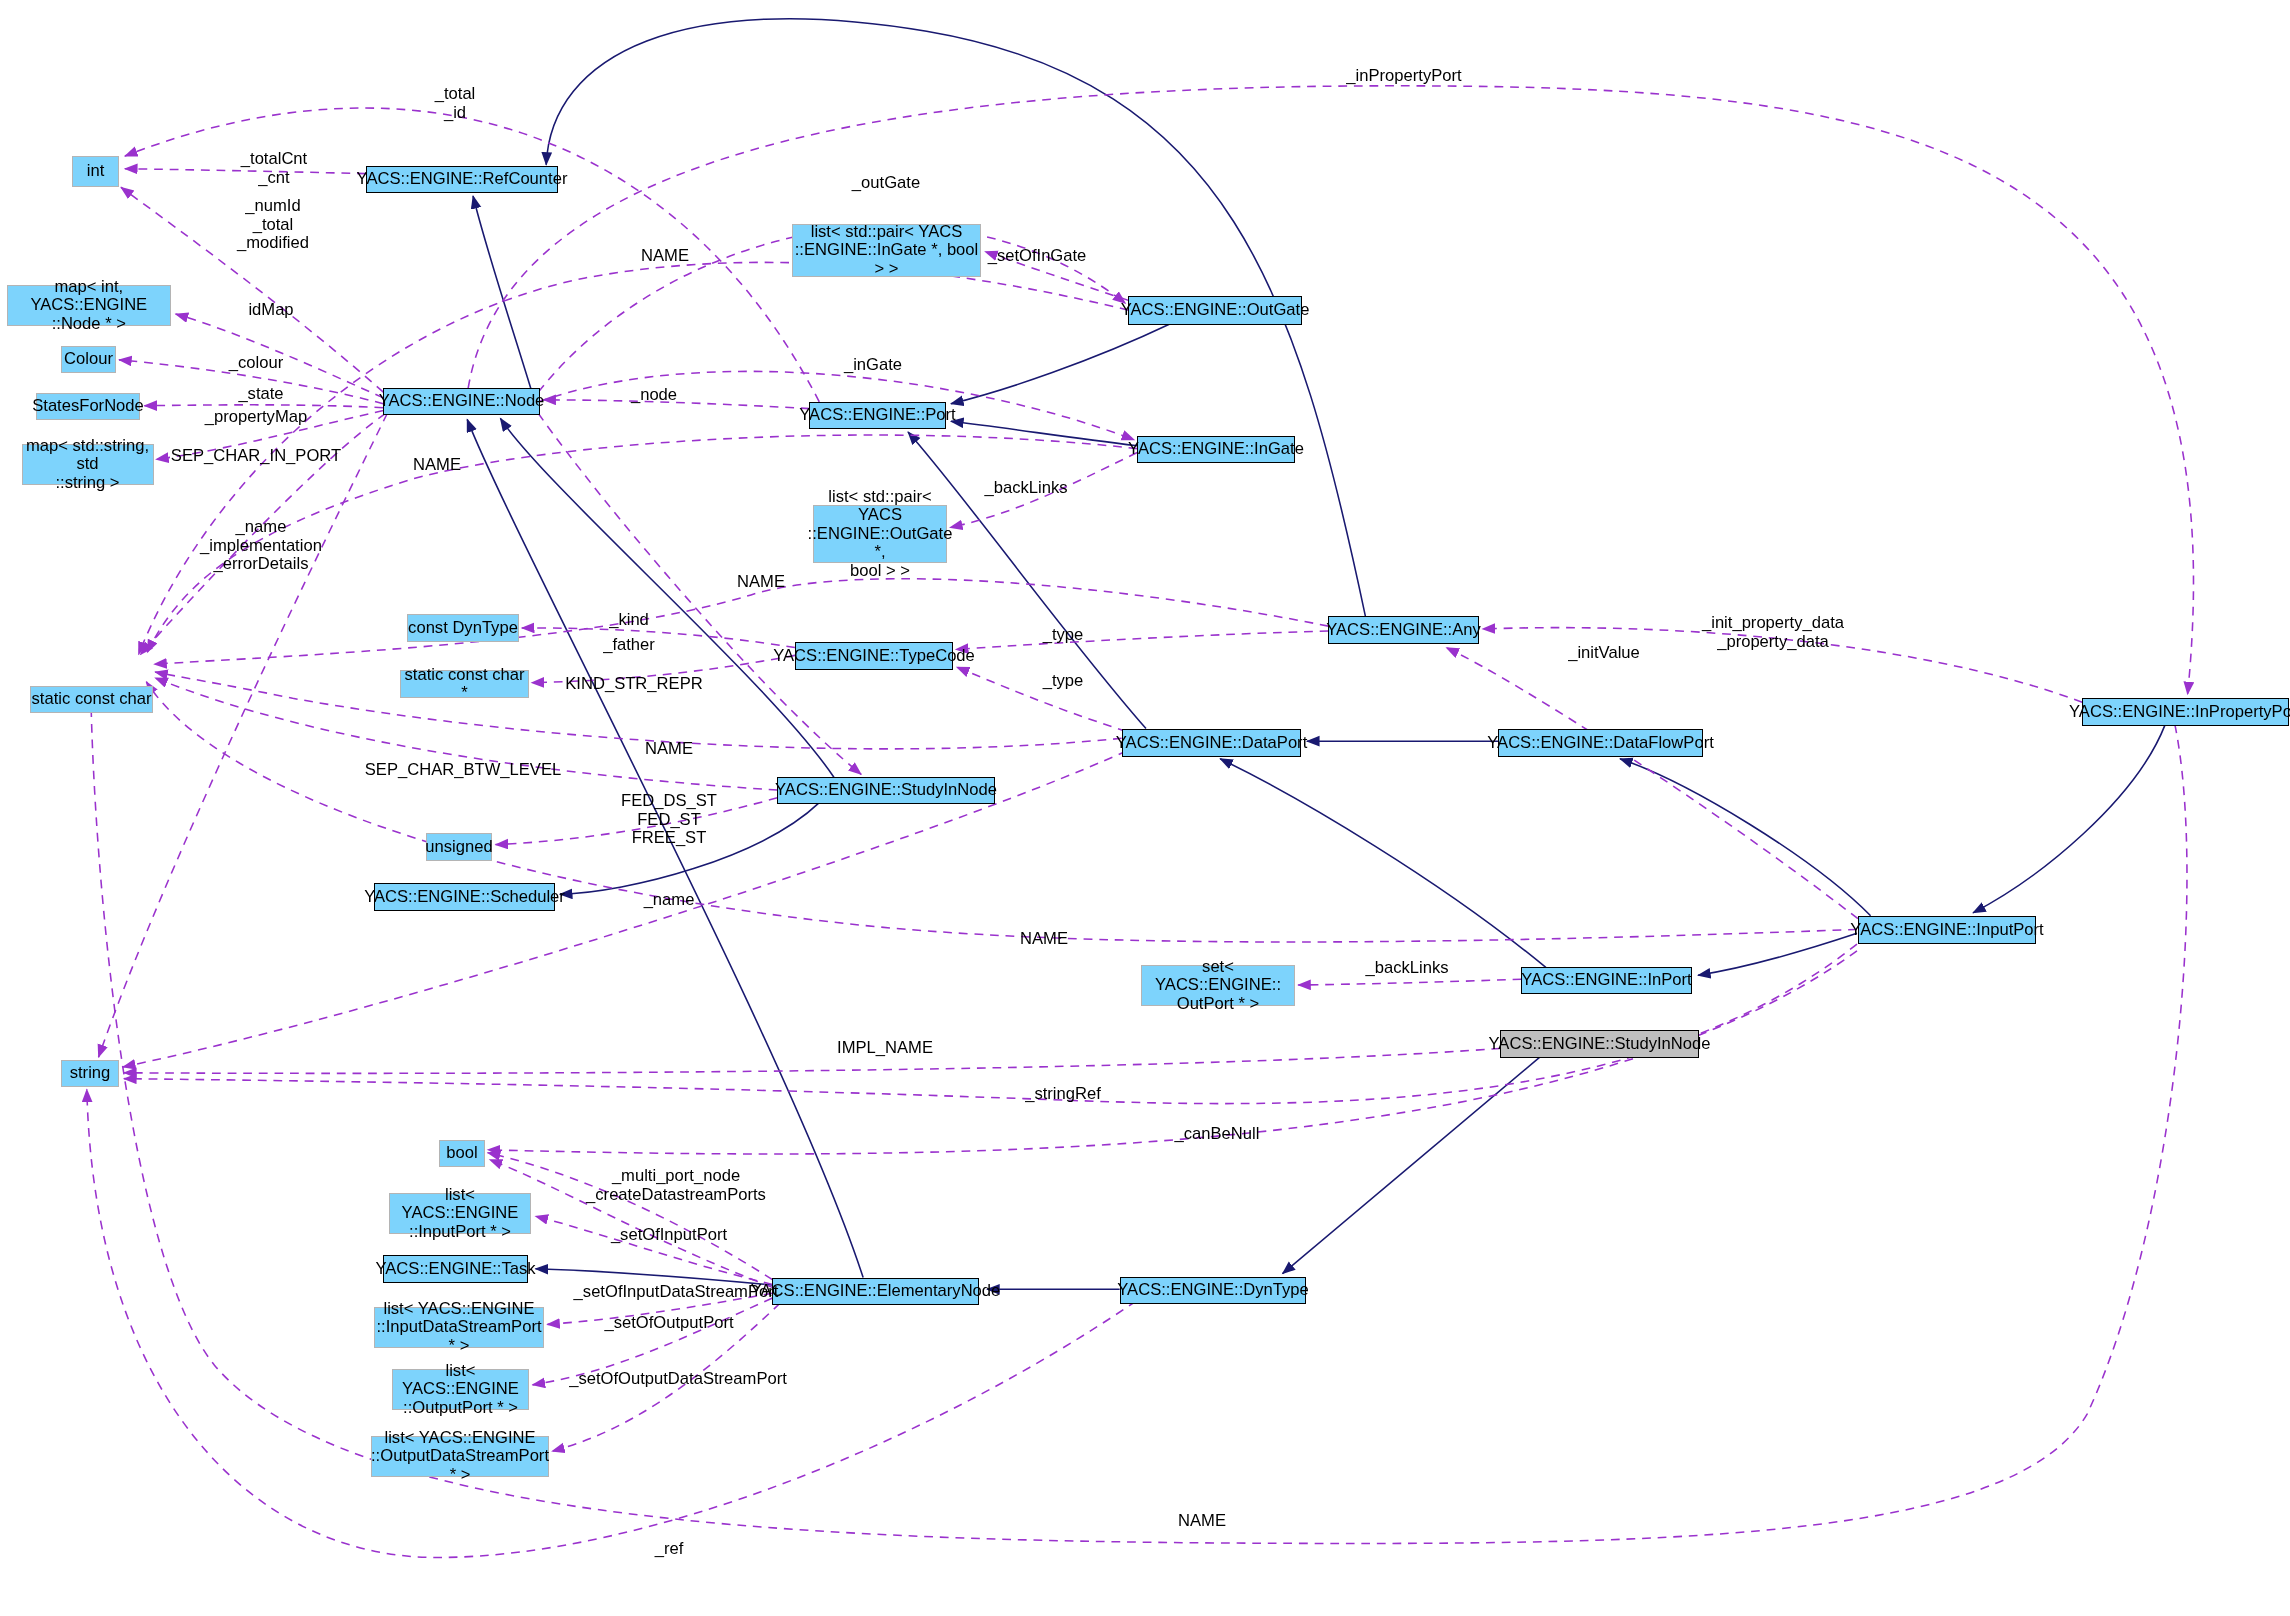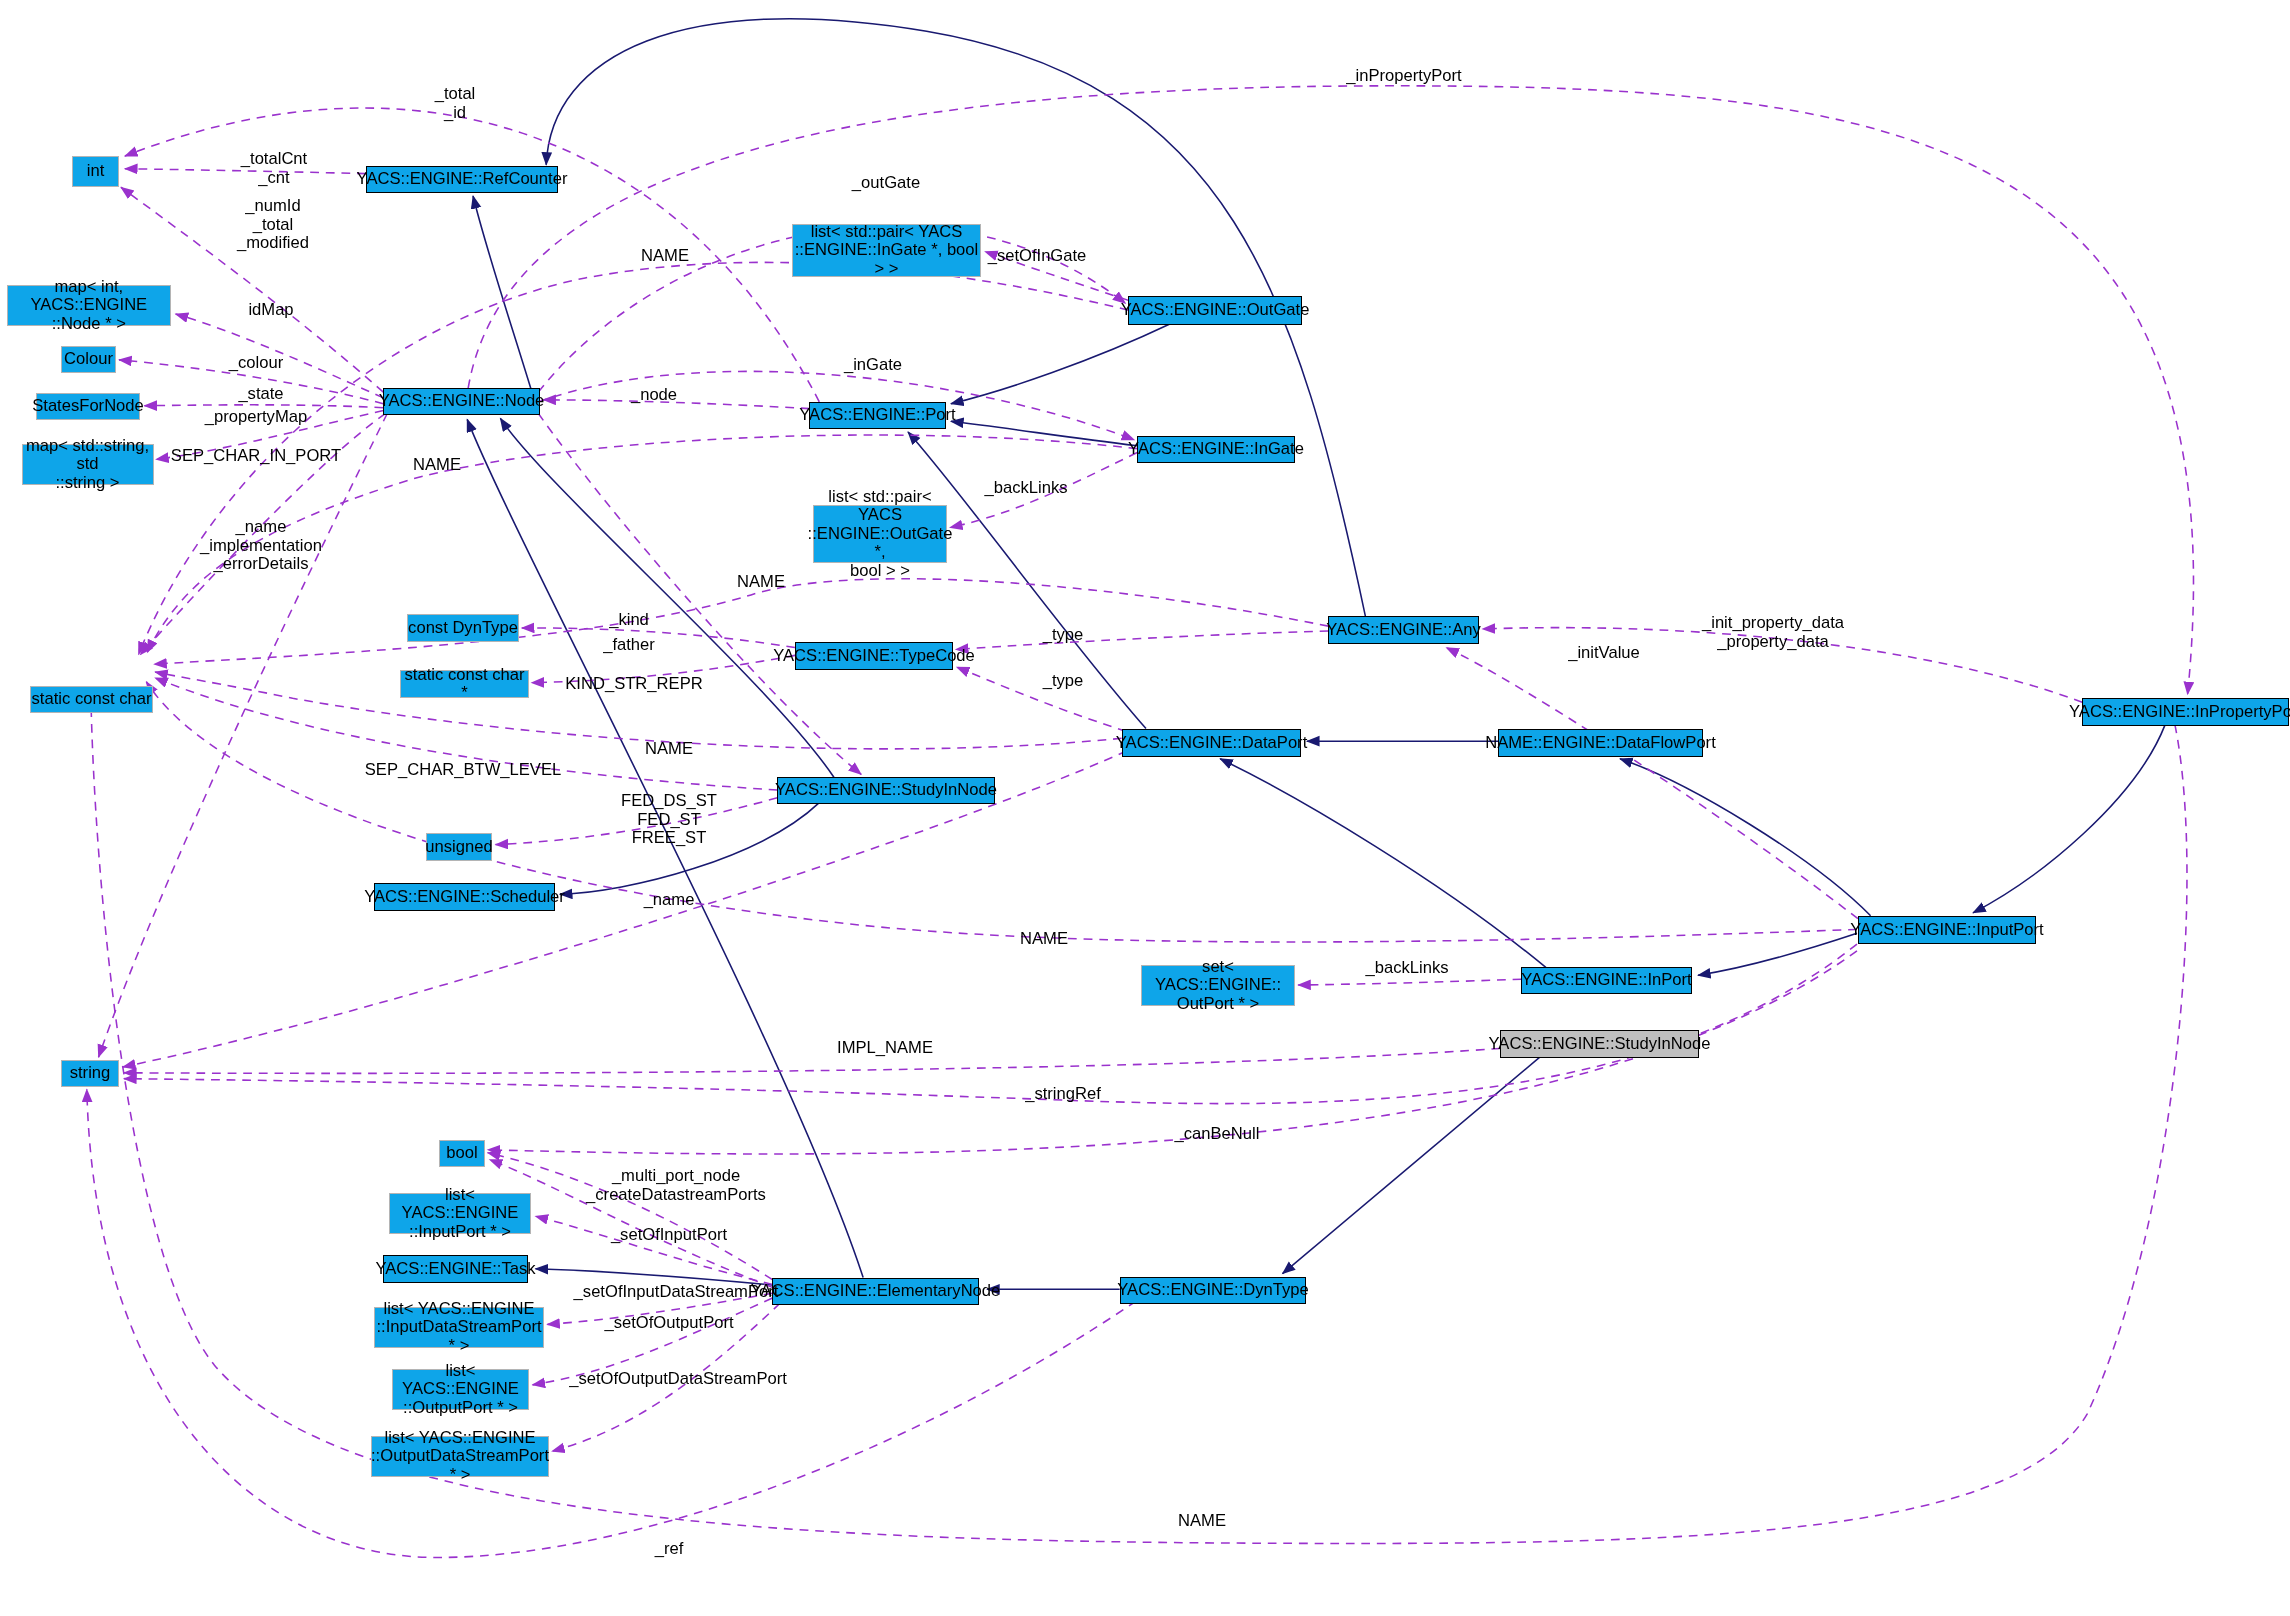--- a/index.html
+++ b/index.html
@@ -1,21 +1,21 @@
 <!DOCTYPE html>
 <html><head>
 <meta charset="utf-8">
 <style>
   html,body{margin:0;padding:0;background:#ffffff;}
   body{width:2291px;height:1617px;position:relative;overflow:hidden;
        font-family:"Liberation Sans","DejaVu Sans",sans-serif;}
   #canvas{position:absolute;left:0;top:0;width:2291px;height:1617px;}
   svg.edges{position:absolute;left:0;top:0;}
   .box{position:absolute;display:flex;align-items:center;justify-content:center;
-       background:#0ea5e9;border:1px solid #000000;color:#000;
+       background:#7dd3fc;border:1px solid #000000;color:#000;
        font-size:16.6px;line-height:18.5px;text-align:center;white-space:pre-line;z-index:2;}
   .box.tmpl{border:1px solid #b4b4b4;}
   .box.focus{background:#bfbfbf;border:1px solid #000;}
   .lbl{position:absolute;transform:translate(-50%,-50%);color:#000;font-size:16.6px;
        line-height:18.5px;text-align:center;white-space:pre-line;z-index:3;}
 </style>
 </head>
 <body>
 
 <div id="canvas">
@@ -113,21 +113,21 @@
 ::ENGINE::InGate *, bool &gt; &gt;</div>
 <div class="box" style="left:1128px;top:296px;width:172px;height:27px">YACS::ENGINE::OutGate</div>
 <div class="box tmpl" style="left:813px;top:505px;width:132px;height:56px">list&lt; std::pair&lt; YACS
 ::ENGINE::OutGate *,
 bool &gt; &gt;</div>
 <div class="box tmpl" style="left:407px;top:614px;width:110px;height:26px">const DynType</div>
 <div class="box tmpl" style="left:400px;top:670px;width:127px;height:26px">static const char *</div>
 <div class="box" style="left:795px;top:642px;width:156px;height:26px">YACS::ENGINE::TypeCode</div>
 <div class="box" style="left:1328px;top:616px;width:149px;height:26px">YACS::ENGINE::Any</div>
 <div class="box" style="left:1122px;top:729px;width:177px;height:26px">YACS::ENGINE::DataPort</div>
-<div class="box" style="left:1498px;top:729px;width:203px;height:26px">NAME::ENGINE::DataFlowPort</div>
+<div class="box" style="left:1498px;top:729px;width:203px;height:26px">YACS::ENGINE::DataFlowPort</div>
 <div class="box" style="left:2082px;top:698px;width:205px;height:26px">YACS::ENGINE::InPropertyPort</div>
 <div class="box" style="left:777px;top:777px;width:216px;height:25px">YACS::ENGINE::StudyInNode</div>
 <div class="box tmpl" style="left:426px;top:833px;width:64px;height:26px">unsigned</div>
 <div class="box" style="left:374px;top:883px;width:179px;height:26px">YACS::ENGINE::Scheduler</div>
 <div class="box" style="left:1858px;top:916px;width:176px;height:26px">YACS::ENGINE::InputPort</div>
 <div class="box tmpl" style="left:1141px;top:965px;width:152px;height:39px">set&lt; YACS::ENGINE::
 OutPort * &gt;</div>
 <div class="box" style="left:1521px;top:967px;width:169px;height:25px">YACS::ENGINE::InPort</div>
 <div class="box focus" style="left:1500px;top:1030px;width:197px;height:26px">YACS::ENGINE::StudyInNode</div>
 <div class="box tmpl" style="left:439px;top:1140px;width:44px;height:25px">bool</div>

